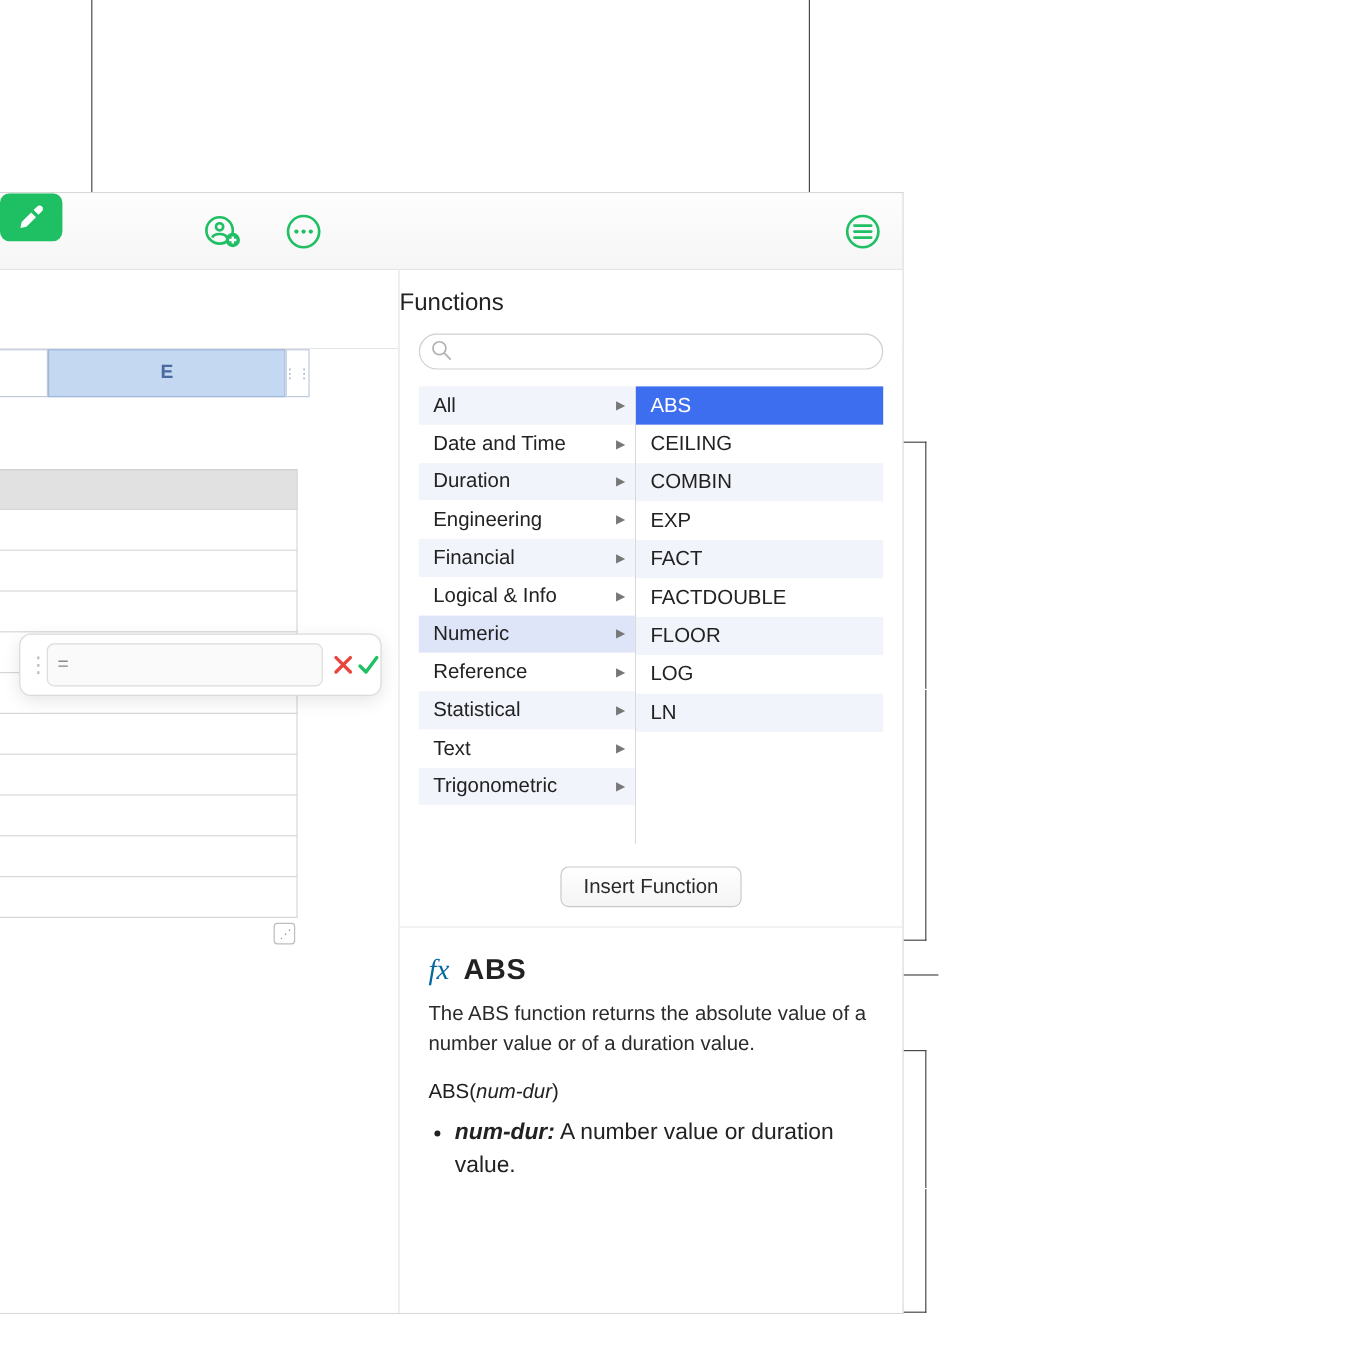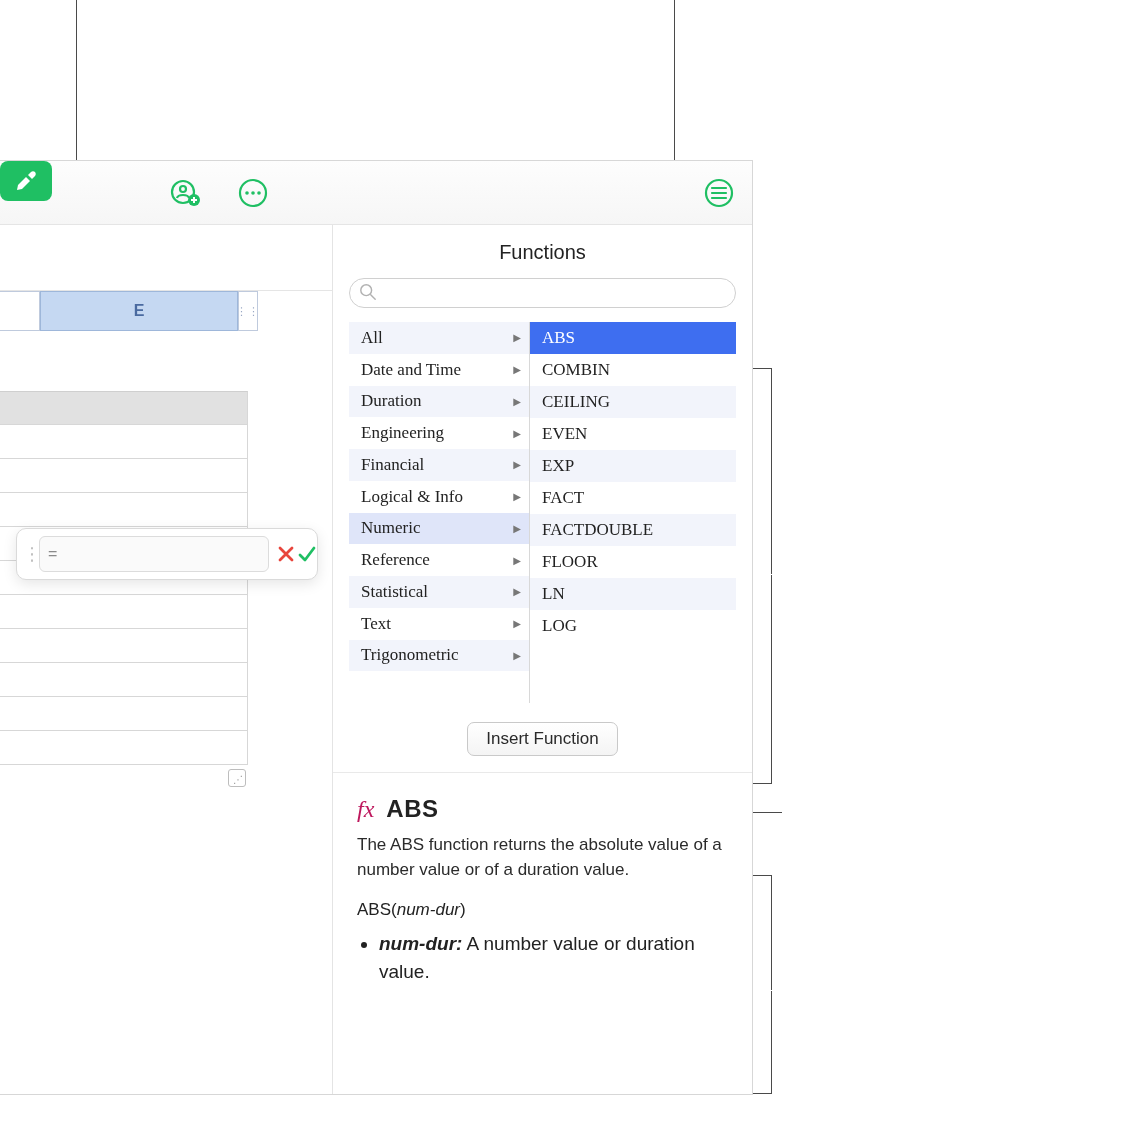--- a/index.html
+++ b/index.html
@@ -125,34 +125,33 @@
 
   
   .sidebar {
     position:absolute;
     left:332px; top:64px;
     width:420px; height:871px;
     border-left:1px solid #e4e4e4;
     background:#ffffff;
     display:flex; flex-direction:column;
   }
-  .sb-title { text-align:center; font-size:20px; padding:16px 0 14px; }
+  .sb-title { text-align:left; font-size:20px; padding:16px 0 14px; }
   .sb-search-wrap { padding:0 16px 14px; }
   .sb-search {
     width:100%; height:30px; border:1px solid #d0d0d0; border-radius:15px;
     padding:0 12px 0 30px; font-size:15px; background:#fff;
     outline:none;
   }
   .sb-search-wrap { position:relative; }
   .sb-search-icon { position:absolute; left:26px; top:5px; width:18px; height:18px; opacity:.45; }
 
   .sb-lists {
     display:flex; padding:0 16px;
     border-bottom:1px solid #fff;
-    font-family:Liberation Serif, serif;
   }
   .cat-list, .fn-list { height: 381px; display:flex; flex-direction:column; }
   .cat-list { width:180px; }
   .fn-list  { flex:1; border-left:1px solid #d8d8d8; }
 
   .row {
     height:32px;
     display:flex; align-items:center;
     padding:0 10px 0 12px;
     font-size:17px;
@@ -171,21 +170,21 @@
   .sb-insert-wrap { padding:18px 0 16px; display:flex; justify-content:center; border-bottom:1px solid #e9e9e9; position:relative;}
   .sb-insert {
     height:34px; padding:0 18px;
     border:1px solid #c9c9c9; border-radius:7px;
     background:linear-gradient(#ffffff,#f4f4f4);
     font-size:17px; color:#2a2a2a;
   }
 
   .sb-desc { padding:22px 24px 0 24px; }
   .fx-row { display:flex; align-items:center; gap:12px; margin-bottom:10px; }
-  .fx-sym { font-family: Georgia, "Times New Roman", serif; font-style:italic; font-size:24px; color:#be185d; }
+  .fx-sym { font-family: Georgia, "Times New Roman", serif; font-style:italic; font-size:24px; color:#0369a1; }
   .fx-name { font-size:24px; font-weight:700; letter-spacing:.5px; }
   .fx-text { font-size:17px; line-height:1.45; color:#2b2b2b; margin-bottom:18px; }
   .fx-sig  { font-size:17px; margin-bottom:10px; }
   .fx-sig .arg { font-style:italic; }
   .fx-bullet { padding-left:22px; font-size:19px; line-height:1.45; }
   .fx-bullet li { margin-bottom:6px; }
   .fx-bullet .arg { font-style:italic; font-weight:600; }
 
   svg { display:block; }
 </style>
@@ -350,45 +349,42 @@
               <span>Trigonometric</span>
               <span class="chev">▶</span>
             </div>
             <div class="row"></div>
           </div>
         <div class="fn-list" id="fn-list">
             <div class="row fn-selected">
               <span>ABS</span>
             </div>
             <div class="row">
+              <span>CEILING</span>
+            </div>
+            <div class="row">
               <span>COMBIN</span>
             </div>
             <div class="row">
-              <span>CEILING</span>
-            </div>
-            <div class="row">
-              <span>EVEN</span>
-            </div>
-            <div class="row">
               <span>EXP</span>
             </div>
             <div class="row">
               <span>FACT</span>
             </div>
             <div class="row">
               <span>FACTDOUBLE</span>
             </div>
             <div class="row">
               <span>FLOOR</span>
             </div>
             <div class="row">
+              <span>LOG</span>
+            </div>
+            <div class="row">
               <span>LN</span>
-            </div>
-            <div class="row">
-              <span>LOG</span>
             </div>
           </div>
       </div>
 
       <div class="sb-insert-wrap">
         <button class="sb-insert">Insert Function</button>
       </div>
 
       <div class="sb-desc">
         <div class="fx-row">

